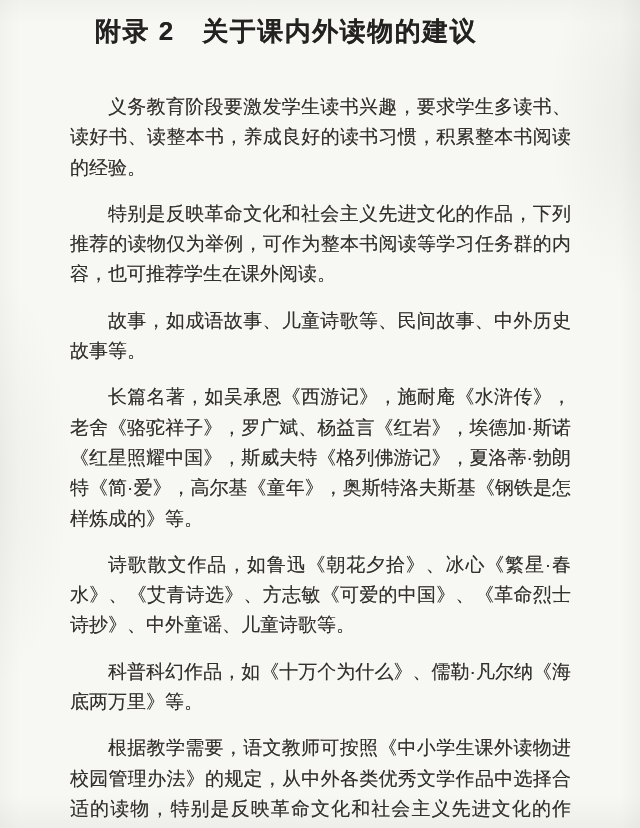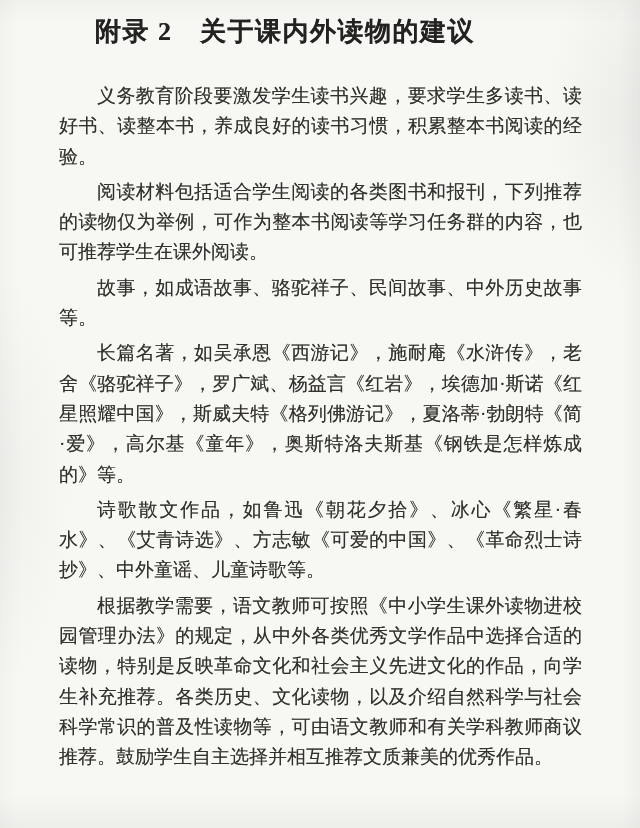--- a/index.html
+++ b/index.html
@@ -7,21 +7,21 @@
     padding: 0;
     background: #e9e9e7;
   }
   .page {
     position: relative;
     width: 640px;
     height: 828px;
     margin: 0 auto;
     background: #f7f7f4;
     overflow: hidden;
-    font-family: Liberation Serif, serif;
+    font-family: Liberation Sans, sans-serif;
   }
   
   .page::before {
     content: "";
     position: absolute;
     inset: 0;
     pointer-events: none;
     background:
       radial-gradient(140px 260px at 101% 14%, rgba(120,120,118,0.10), rgba(0,0,0,0) 70%),
       radial-gradient(120px 300px at -2% 58%, rgba(120,120,118,0.08), rgba(0,0,0,0) 70%),
@@ -48,32 +48,33 @@
     top: 76px;
     width: 533px;
     font-size: 19px;
     line-height: 30.3px;
     color: #33312e;
     text-align: justify;
     text-justify: inter-ideograph;
     text-shadow: 0 0 0.5px rgba(51,49,46,0.55);
   }
   .doc-body p {
-    margin: 5px;
+    margin: 16px;
     padding: 0;
     text-indent: 2em;
   }
 </style>
 </head>
 <body>
 
 <div class="page">
   <h1 class="title">附录 2　关于课内外读物的建议</h1>
 
   <div class="doc-body">
     <p>义务教育阶段要激发学生读书兴趣，要求学生多读书、读好书、读整本书，养成良好的读书习惯，积累整本书阅读的经验。</p>
-    <p>阅读材料包括适合学生阅读的各类图书和报刊，下列推荐的读物仅为举例，可作为整本书阅读等学习任务群的内容，也可推荐学生在课外阅读。</p>
-    <p>故事，如成语故事、骆驼祥子、民间故事、中外历史故事等。</p>
+    <p>特别是反映革命文化和社会主义先进文化的作品，下列推荐的读物仅为举例，可作为整本书阅读等学习任务群的内容，也可推荐学生在课外阅读。</p>
+    <p>故事，如成语故事、儿童诗歌等、民间故事、中外历史故事等。</p>
     <p>长篇名著，如吴承恩《西游记》，施耐庵《水浒传》，老舍《骆驼祥子》，罗广斌、杨益言《红岩》，埃德加·斯诺《红星照耀中国》，斯威夫特《格列佛游记》，夏洛蒂·勃朗特《简·爱》，高尔基《童年》，奥斯特洛夫斯基《钢铁是怎样炼成的》等。</p>
     <p>诗歌散文作品，如鲁迅《朝花夕拾》、冰心《繁星·春水》、《艾青诗选》、方志敏《可爱的中国》、《革命烈士诗抄》、中外童谣、儿童诗歌等。</p>
+    <p>科普科幻作品，如《十万个为什么》、儒勒·凡尔纳《海底两万里》等。</p>
     <p>根据教学需要，语文教师可按照《中小学生课外读物进校园管理办法》的规定，从中外各类优秀文学作品中选择合适的读物，特别是反映革命文化和社会主义先进文化的作品，向学生补充推荐。各类历史、文化读物，以及介绍自然科学与社会科学常识的普及性读物等，可由语文教师和有关学科教师商议推荐。鼓励学生自主选择并相互推荐文质兼美的优秀作品。</p>
   </div>
 </div>
 
 </body></html>

